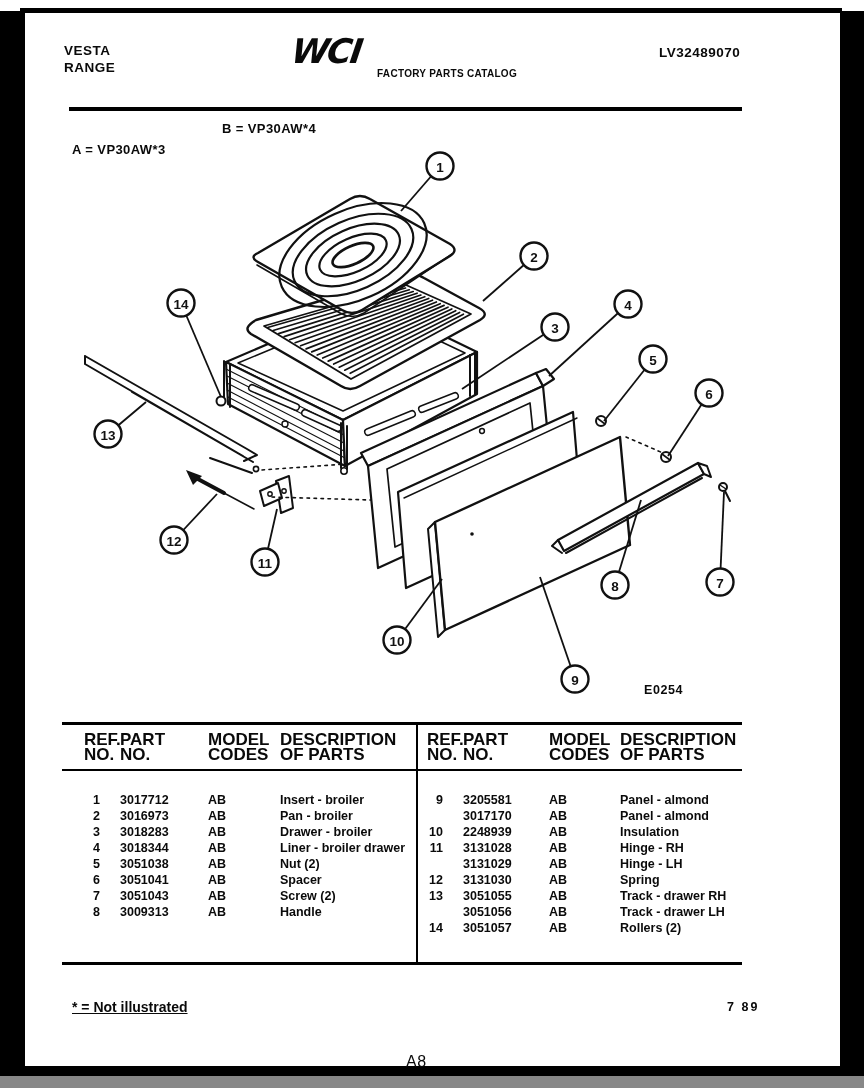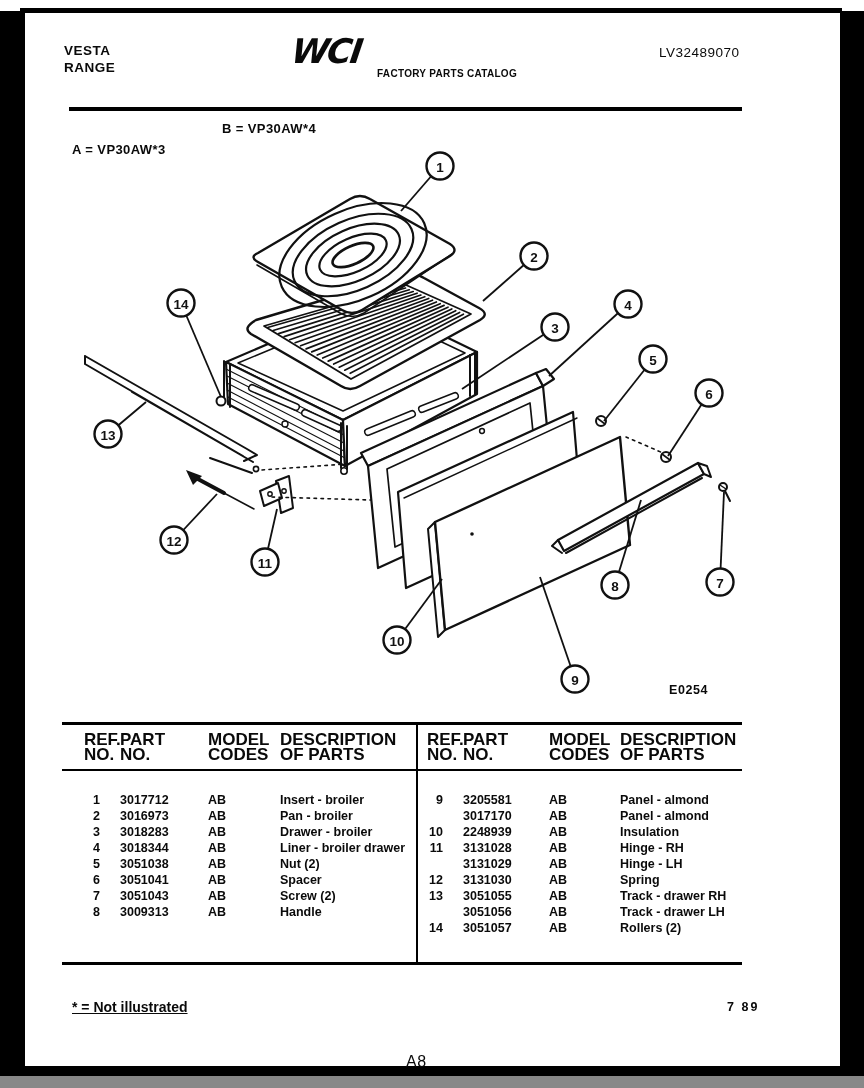--- a/index.html
+++ b/index.html
@@ -5,26 +5,26 @@
   html,body{margin:0;padding:0;background:#888;}
   .page{position:relative;width:864px;height:1076px;background:#fff;overflow:hidden;
         font-family:"Liberation Sans",sans-serif;color:#0a0a0a;}
   .abs{position:absolute;}
   .bar{position:absolute;background:#000;}
   
   .brand{left:64px;top:42px;font-size:13.5px;font-weight:bold;line-height:17px;letter-spacing:.5px;}
   .logo{left:292px;top:31px;font-size:34px;font-weight:900;font-style:italic;letter-spacing:-2px;
         transform:skewX(-8deg);font-family:"DejaVu Sans",sans-serif;}
   .cat-title{left:377px;top:44px;font-size:10px;font-weight:bold;letter-spacing:.3px;margin-top:24px;}
-  .docnum{left:659px;top:45px;font-size:13.5px;font-weight:normal;letter-spacing:.5px;}
+  .docnum{left:659px;top:45px;font-size:13.5px;font-weight:bold;letter-spacing:.5px;}
   .hrule{position:absolute;background:#000;}
   .models{top:121px;font-size:13px;font-weight:bold;letter-spacing:.4px;}
   
   svg.diagram{position:absolute;left:0;top:140px;}
-  .figcode{font-size:12.5px;font-weight:bold;letter-spacing:.6px;margin-left:25px;}
+  .figcode{font-size:12.5px;font-weight:bold;letter-spacing:.6px;}
   .leader{stroke:#111;stroke-width:1.8;}
   .co{fill:#fff;stroke:#111;stroke-width:2.4;}
   .cot{font:bold 13.5px "Liberation Sans",sans-serif;fill:#111;text-anchor:middle;}
   
   .t-hdr{position:absolute;display:grid;font-size:17px;font-weight:bold;line-height:15px;}
   .hdr-left{left:62px;top:732px;width:350px;grid-template-columns:36px 88px 72px auto;padding-left:22px;}
   .hdr-right{left:417px;top:732px;width:325px;grid-template-columns:36px 86px 71px auto;padding-left:10px;}
   .t-rows{position:absolute;font-size:12.5px;font-weight:bold;}
   .rows-left{left:62px;top:792px;width:350px;}
   .rows-right{left:417px;top:792px;width:325px;}

